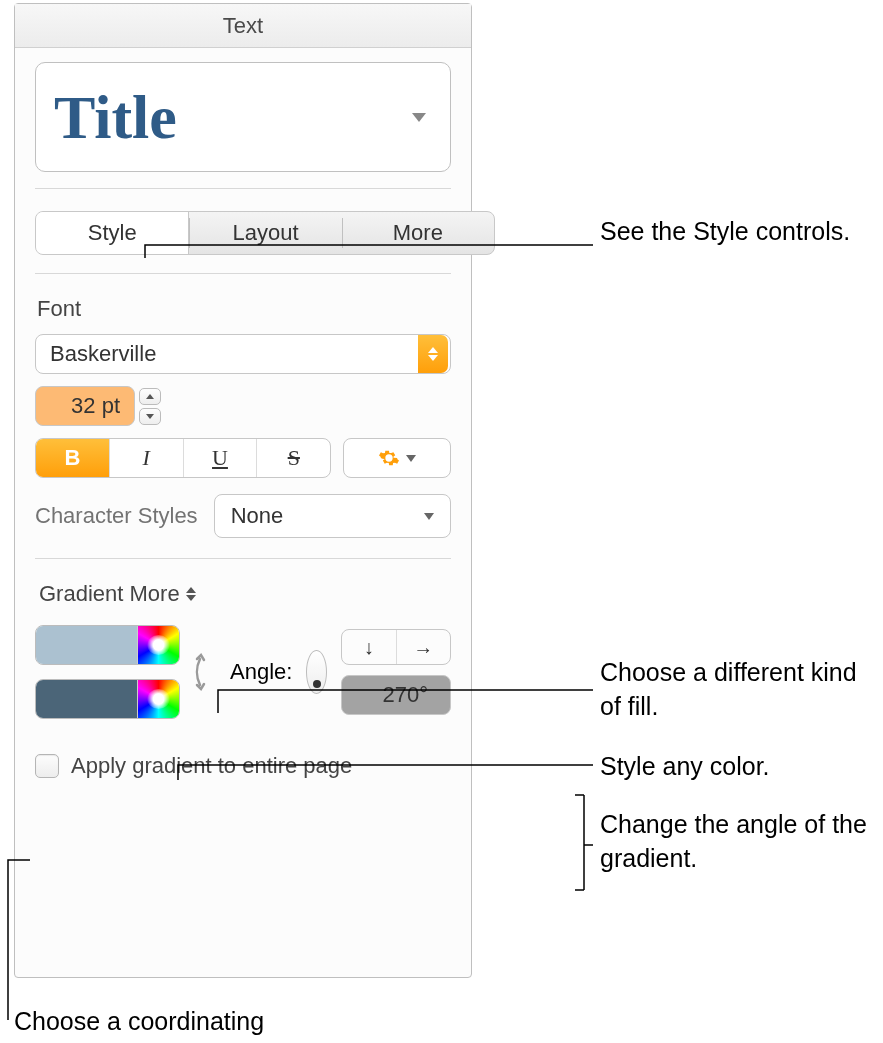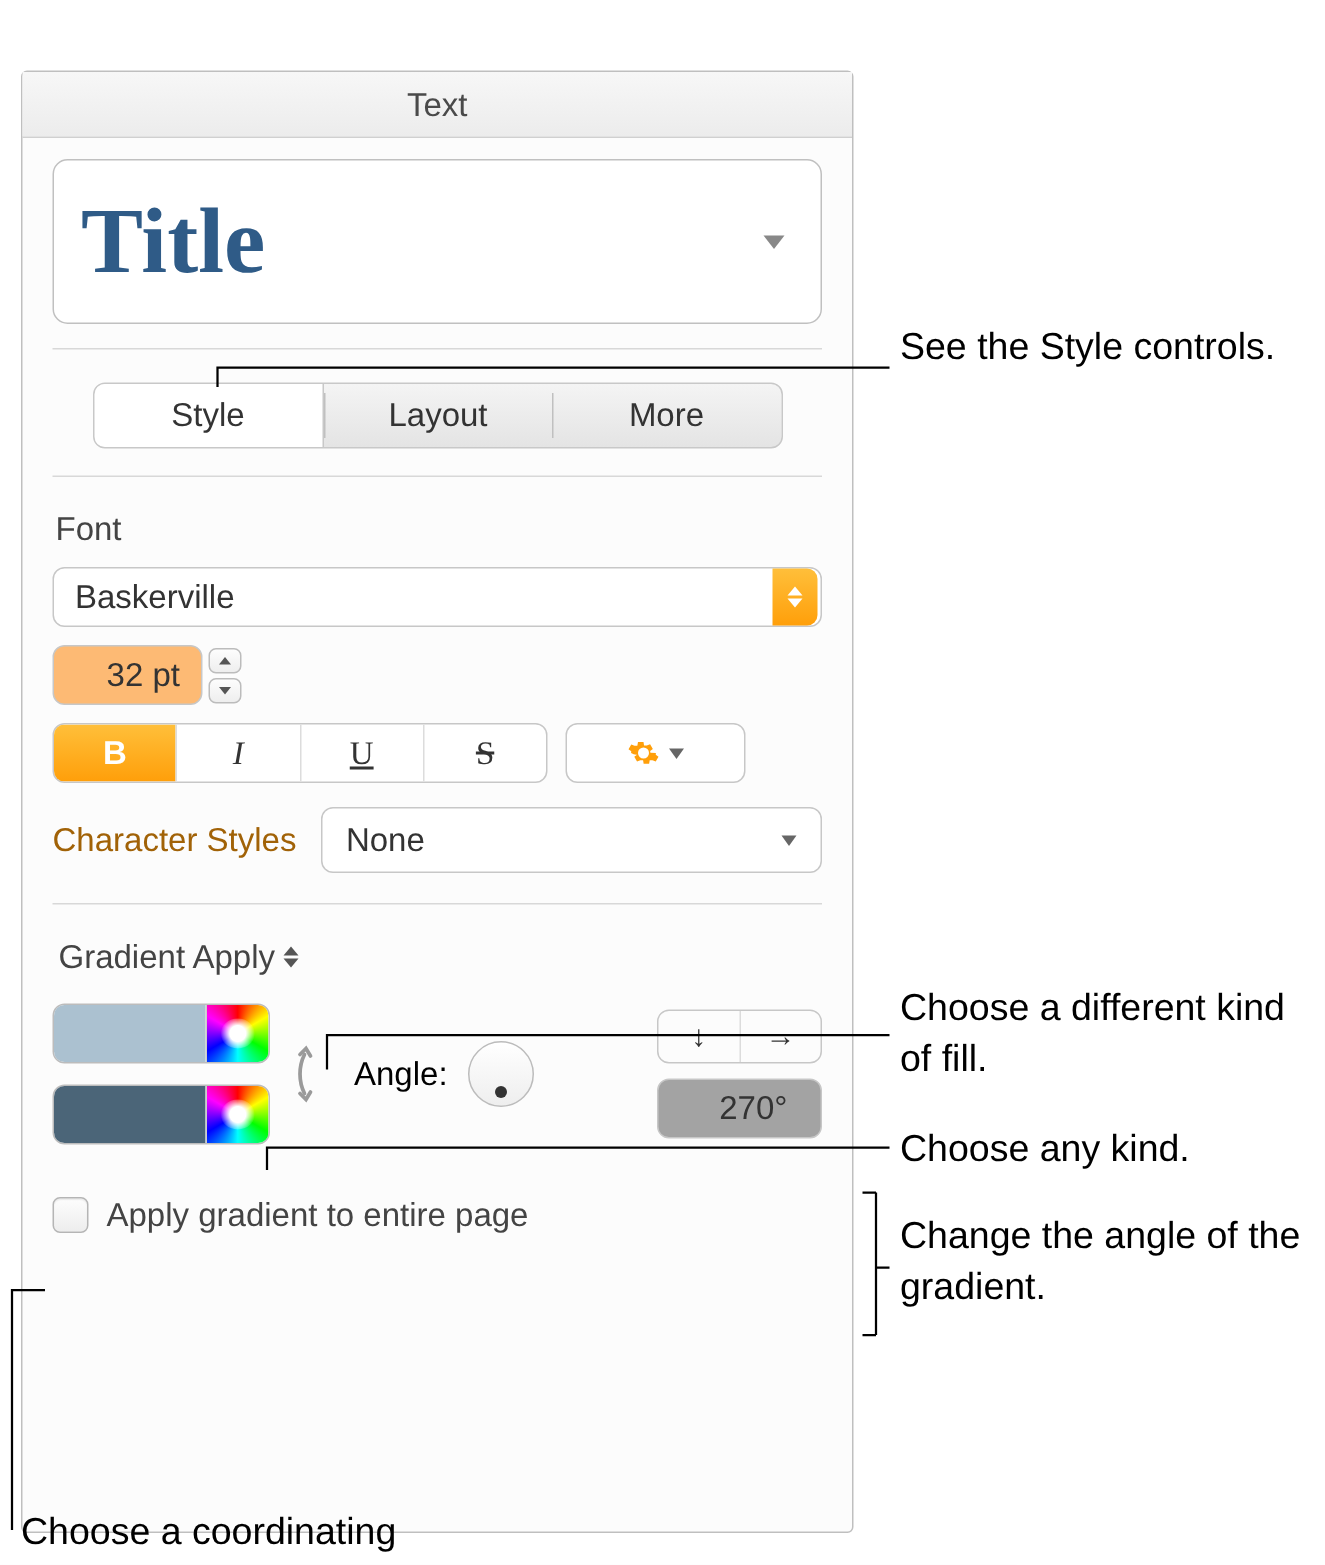--- a/index.html
+++ b/index.html
@@ -11,27 +11,26 @@
   }
   .stage {
     position: relative;
     width: 883px;
     height: 1043px;
   }
   .panel {
     position: absolute;
     left: 14px;
     top: 3px;
-    width: 555px;
+    width: 458px;
     height: 975px;
     border: 1px solid #bfbfbf;
     border-radius: 4px;
     background: #fcfcfc;
     overflow: visible;
-    margin-top: 44px;
   }
   .panel-header {
     height: 44px;
     border-bottom: 1px solid #d0d0d0;
     background: linear-gradient(#f7f7f7,#ececec);
     text-align: center;
     line-height: 44px;
     font-size: 22px;
     color: #4a4a4a;
   }
@@ -355,31 +354,31 @@
         </div>
         <div class="gear-btn">
           <svg class="gear-svg" viewBox="0 0 24 24">
               <path d="M12 8a4 4 0 100 8 4 4 0 000-8zm9 4a7 7 0 01-.1 1.2l2 1.6-2 3.4-2.4-1a7 7 0 01-2 .1l-.4 2.5h-4l-.4-2.5a7 7 0 01-2-.1l-2.4 1-2-3.4 2-1.6A7 7 0 013 12c0-.4 0-.8.1-1.2l-2-1.6 2-3.4 2.4 1a7 7 0 012-.1L8 4h4l.4 2.5a7 7 0 012 .1l2.4-1 2 3.4-2 1.6c.1.4.2.8.2 1.2z"></path>
             </svg>
           <span class="chev-sm"></span>
         </div>
       </div>
 
       <div class="char-row">
-        <span style="font-size:22px;color:#a16207;">Character Styles</span>
+        <span style="font-size:22px;color:#737373;">Character Styles</span>
         <div class="char-popup">
           <span>None</span>
           <span class="chev-sm"></span>
         </div>
       </div>
 
       <div class="divider"></div>
 
       <div class="fill-label">
-        <span>Gradient Apply</span>
+        <span>Gradient More</span>
         <span class="mini-chev">
             <span class="u"></span>
             <span class="d"></span>
           </span>
       </div>
 
       <div class="grad-row">
         <div class="grad-left">
           <div class="swatch">
             <div class="col" style="background:#abc1d0"></div>
@@ -411,21 +410,21 @@
       <div class="chk-row">
         <div class="chk"></div>
         <span>Apply gradient to entire page</span>
       </div>
 
     </div>
   </div>
 
   <div class="callout" style="left:600px; top:215px;">See the Style controls.</div>
   <div class="callout" style="left:600px; top:656px;">Choose a different kind of fill.</div>
-  <div class="callout" style="left:600px; top:750px;">Choose any kind.</div>
+  <div class="callout" style="left:600px; top:750px;">Style any color.</div>
   <div class="callout" style="left:600px; top:808px;">Change the angle of the gradient.</div>
   <div class="callout" style="left:14px; top:1005px;">Choose a coordinating color.</div>
 
   <svg class="leads">
 
     <path class="lead" d="M593 245 L145 245 L145 258"></path>
 
     <path class="lead" d="M593 690 L218 690 L218 713"></path>
 
     <path class="lead" d="M593 765 L178 765 L178 780"></path>

